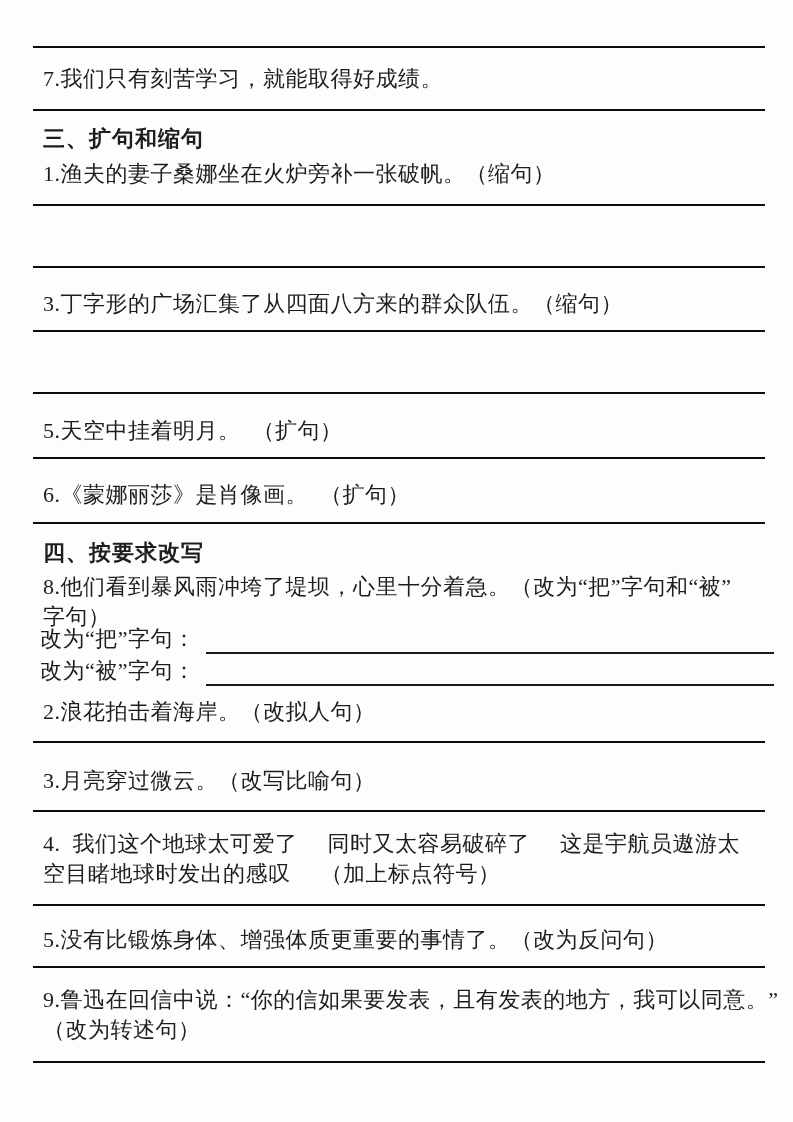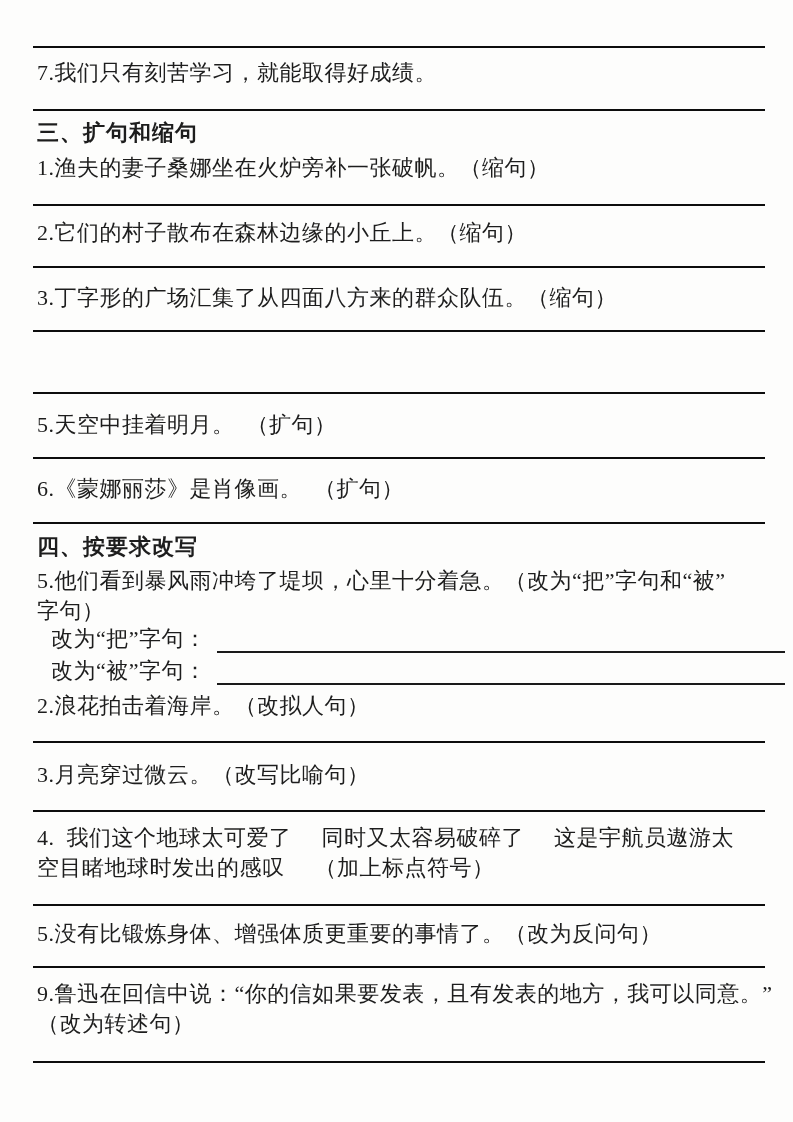--- a/index.html
+++ b/index.html
@@ -21,36 +21,36 @@
     position: absolute;
     left: 33px;
     width: 732px;
     height: 0;
     border-top: 2px solid #0d0d0d;
   }
   .txt {
     position: absolute;
     left: 33px;
     width: 736px;
-    margin: 4px;
+    margin: 10px;
     font-size: 22px;
     line-height: 30px;
     white-space: pre-wrap;
     letter-spacing: 0.5px;
   }
   .heading {
     font-weight: bold;
     letter-spacing: 1px;
   }
   .fill-row {
     position: absolute;
-    left: 51px;
+    left: 40px;
     width: 734px;
     display: flex;
-    align-items: center;
+    align-items: flex-end;
     font-size: 22px;
     line-height: 30px;
     letter-spacing: 0.5px;
   }
   .fill-row .label {
     white-space: pre;
     flex: 0 0 auto;
   }
   .fill-row .blank {
     flex: 1 1 auto;
@@ -68,37 +68,36 @@
 
   <p class="txt" style="top:54px">7.我们只有刻苦学习，就能取得好成绩。</p>
 
   <div class="rule" style="top:109px"></div>
 
   <p class="txt heading" style="top:114px">三、扩句和缩句</p>
 
   <p class="txt" style="top:149px">1.渔夫的妻子桑娜坐在火炉旁补一张破帆。（缩句）</p>
   <div class="rule" style="top:204px"></div>
 
-  <p class="txt" style="top:214px">2.它们的村子散布在森林边缘的小丘上。（缩句）</p>
   <div class="rule" style="top:266px"></div>
 
   <p class="txt" style="top:279px">3.丁字形的广场汇集了从四面八方来的群众队伍。（缩句）</p>
   <div class="rule" style="top:330px"></div>
 
   <div class="rule" style="top:392px"></div>
 
   <p class="txt" style="top:406px">5.天空中挂着明月。  （扩句）</p>
   <div class="rule" style="top:457px"></div>
 
   <p class="txt" style="top:470px">6.《蒙娜丽莎》是肖像画。  （扩句）</p>
   <div class="rule" style="top:522px"></div>
 
   <p class="txt heading" style="top:528px">四、按要求改写</p>
 
-  <p class="txt" style="top:562px">5.他们看到暴风雨冲垮了堤坝，心里十分着急。（改为“把”字句和“被”
+  <p class="txt" style="top:562px">8.他们看到暴风雨冲垮了堤坝，心里十分着急。（改为“把”字句和“被”
 字句）</p>
 
   <div class="fill-row" style="top:624px">
     <span class="label">改为“把”字句：</span>
     <span class="blank"></span>
   </div>
 
   <div class="fill-row" style="top:656px">
     <span class="label">改为“被”字句：</span>
     <span class="blank"></span>

